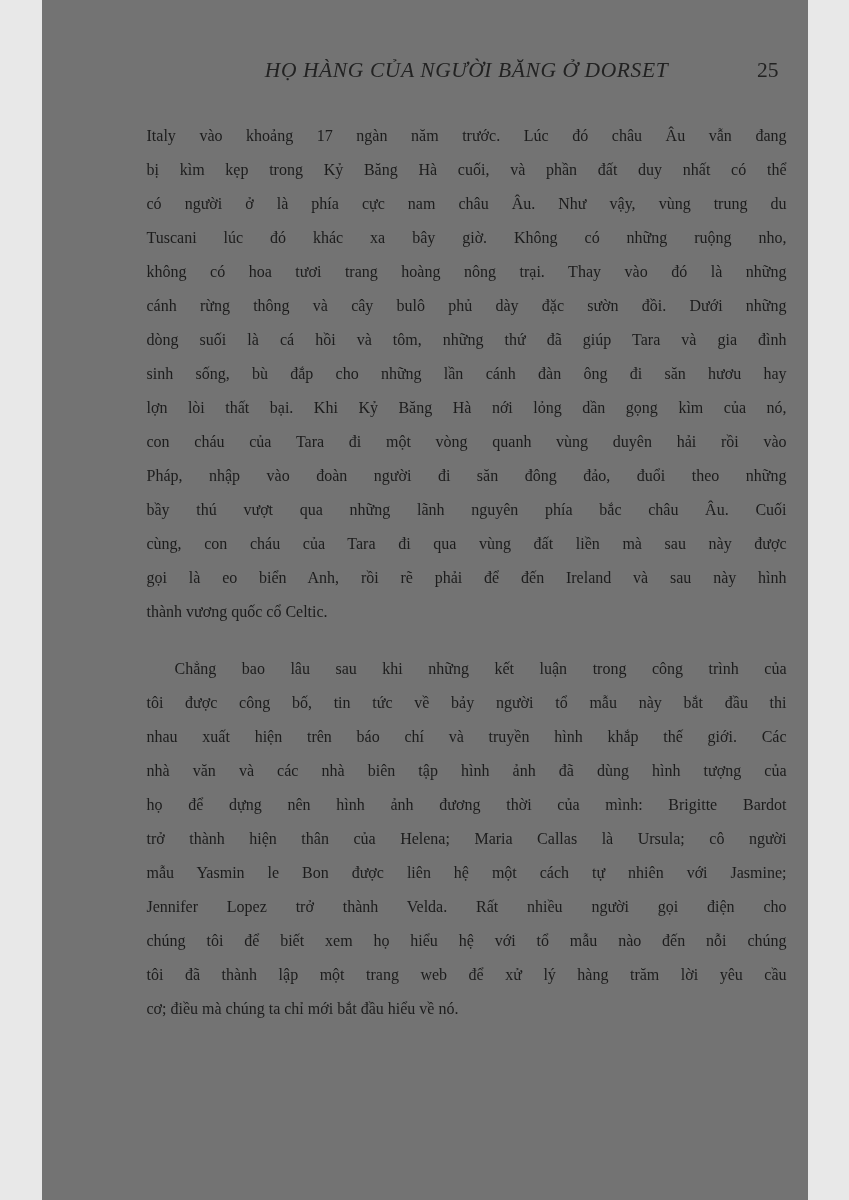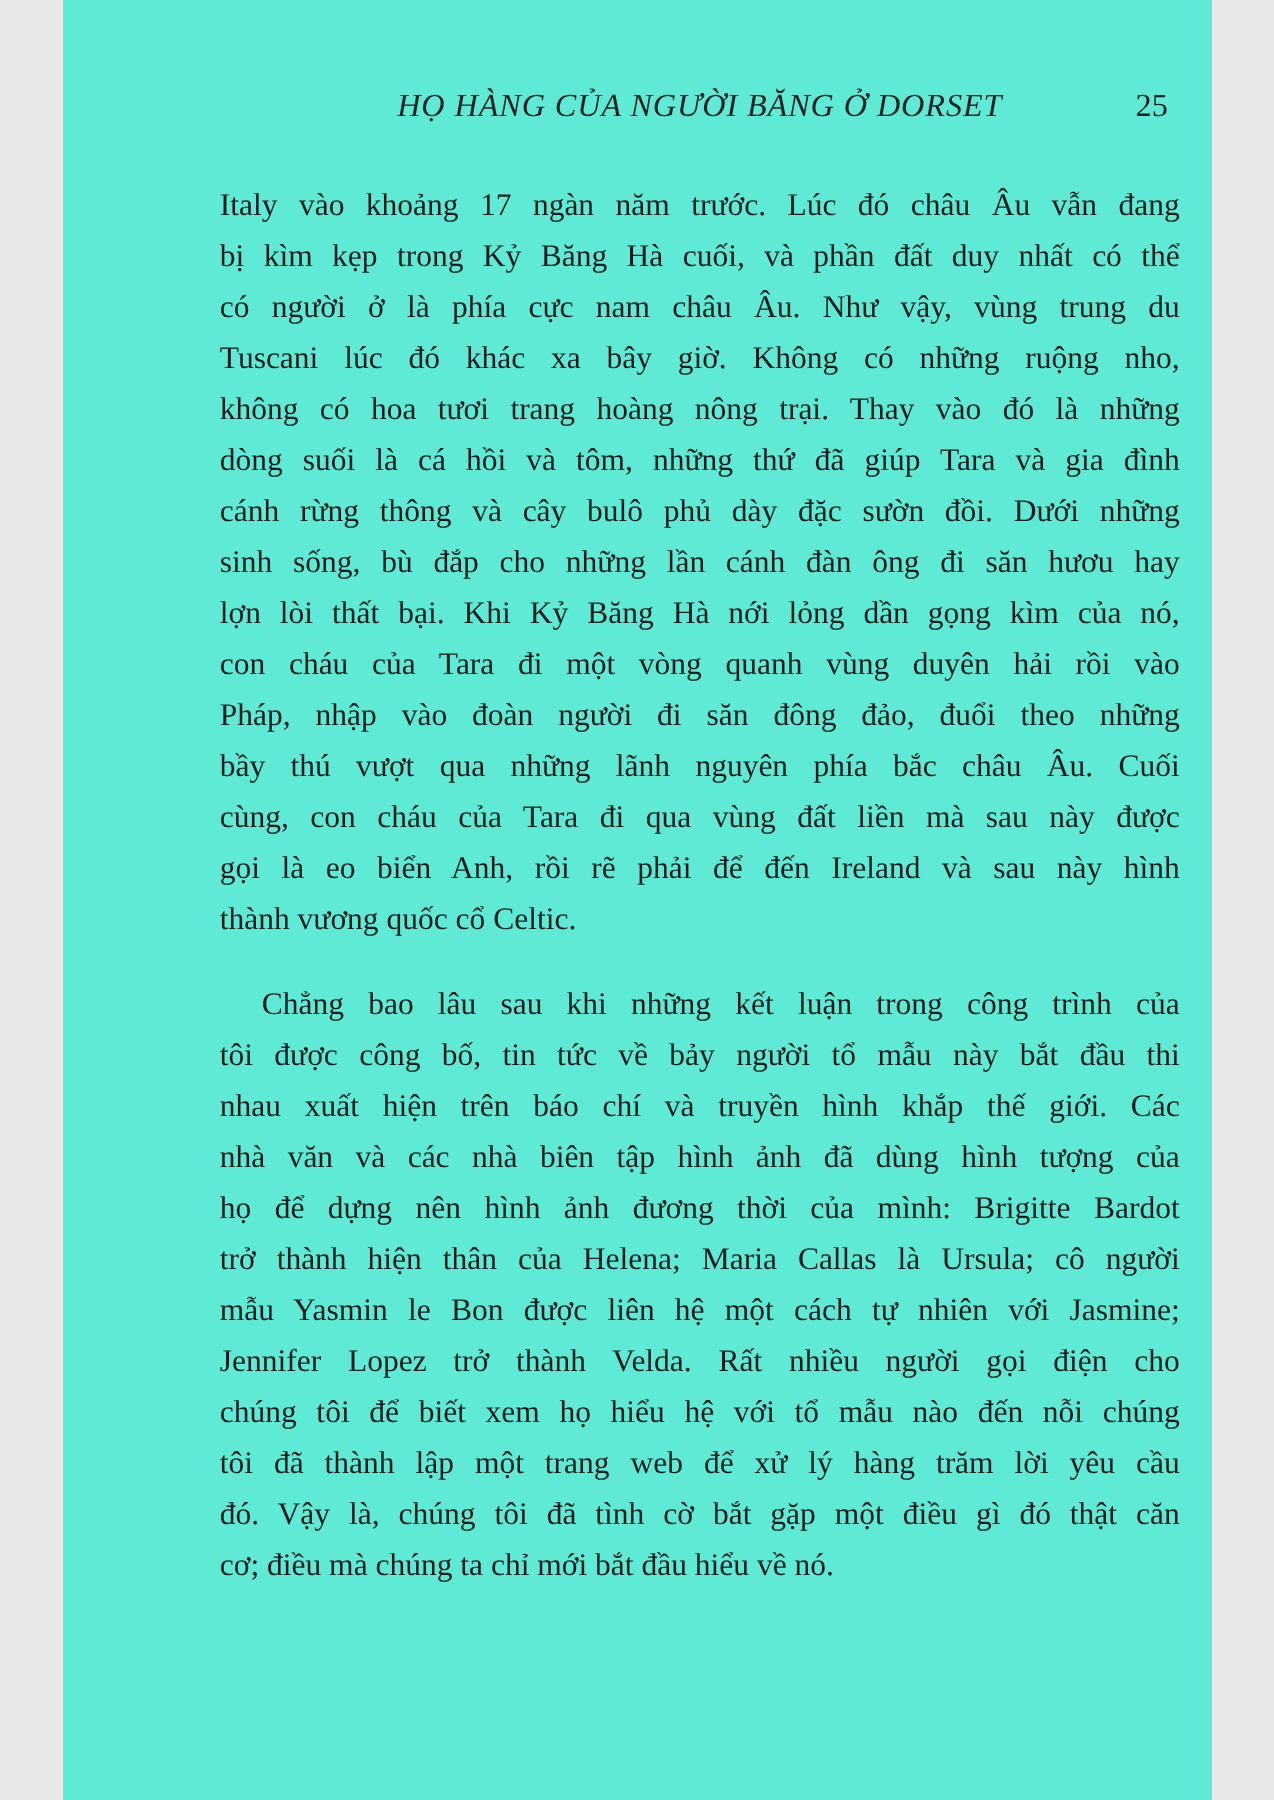--- a/index.html
+++ b/index.html
@@ -5,21 +5,21 @@
   html, body {
     margin: 0;
     padding: 0;
     background: #e8e8e8;
   }
   .page {
     position: relative;
     width: 766px;
     height: 1200px;
     margin: 0 auto;
-    background: #5eead4;
+    background: #737373;
     color: #1c1c1c;
     font-family: "Liberation Serif", "DejaVu Serif", serif;
     overflow: hidden;
   }
   .running-head {
     position: absolute;
     left: 105px;
     top: 58px;
     width: 640px;
     height: 30px;
@@ -41,21 +41,21 @@
     right: 8px;
     top: 0;
     font-size: 21.5px;
     color: #222222;
   }
   .text-block {
     position: absolute;
     left: 105px;
     top: 119px;
     width: 640px;
-    font-size: 21px;
+    font-size: 16px;
     line-height: 34px;
   }
   .para + .para {
     margin-top: 23px;
   }
   .line {
     text-align: justify;
     text-align-last: justify;
     white-space: normal;
   }
@@ -75,39 +75,38 @@
     <div class="page-number">25</div>
   </div>
 
   <div class="text-block">
       <div class="para">
         <div class="line first">Italy vào khoảng 17 ngàn năm trước. Lúc đó châu Âu vẫn đang</div>
         <div class="line">bị kìm kẹp trong Kỷ Băng Hà cuối, và phần đất duy nhất có thể</div>
         <div class="line">có người ở là phía cực nam châu Âu. Như vậy, vùng trung du</div>
         <div class="line">Tuscani lúc đó khác xa bây giờ. Không có những ruộng nho,</div>
         <div class="line">không có hoa tươi trang hoàng nông trại. Thay vào đó là những</div>
+        <div class="line">cánh rừng thông và cây bulô phủ dày đặc sườn đồi. Dưới những</div>
         <div class="line">dòng suối là cá hồi và tôm, những thứ đã giúp Tara và gia đình</div>
-        <div class="line">cánh rừng thông và cây bulô phủ dày đặc sườn đồi. Dưới những</div>
         <div class="line">sinh sống, bù đắp cho những lần cánh đàn ông đi săn hươu hay</div>
         <div class="line">lợn lòi thất bại. Khi Kỷ Băng Hà nới lỏng dần gọng kìm của nó,</div>
         <div class="line">con cháu của Tara đi một vòng quanh vùng duyên hải rồi vào</div>
         <div class="line">Pháp, nhập vào đoàn người đi săn đông đảo, đuổi theo những</div>
         <div class="line">bầy thú vượt qua những lãnh nguyên phía bắc châu Âu. Cuối</div>
         <div class="line">cùng, con cháu của Tara đi qua vùng đất liền mà sau này được</div>
         <div class="line">gọi là eo biển Anh, rồi rẽ phải để đến Ireland và sau này hình</div>
         <div class="line last">thành vương quốc cổ Celtic.</div>
       </div>
       <div class="para indent">
         <div class="line first">Chẳng bao lâu sau khi những kết luận trong công trình của</div>
         <div class="line">tôi được công bố, tin tức về bảy người tổ mẫu này bắt đầu thi</div>
         <div class="line">nhau xuất hiện trên báo chí và truyền hình khắp thế giới. Các</div>
         <div class="line">nhà văn và các nhà biên tập hình ảnh đã dùng hình tượng của</div>
         <div class="line">họ để dựng nên hình ảnh đương thời của mình: Brigitte Bardot</div>
         <div class="line">trở thành hiện thân của Helena; Maria Callas là Ursula; cô người</div>
         <div class="line">mẫu Yasmin le Bon được liên hệ một cách tự nhiên với Jasmine;</div>
         <div class="line">Jennifer Lopez trở thành Velda. Rất nhiều người gọi điện cho</div>
         <div class="line">chúng tôi để biết xem họ hiểu hệ với tổ mẫu nào đến nỗi chúng</div>
         <div class="line">tôi đã thành lập một trang web để xử lý hàng trăm lời yêu cầu</div>
-        <div class="line">đó. Vậy là, chúng tôi đã tình cờ bắt gặp một điều gì đó thật căn</div>
         <div class="line last">cơ; điều mà chúng ta chỉ mới bắt đầu hiểu về nó.</div>
       </div>
     </div>
 </div>
 
 </body></html>

